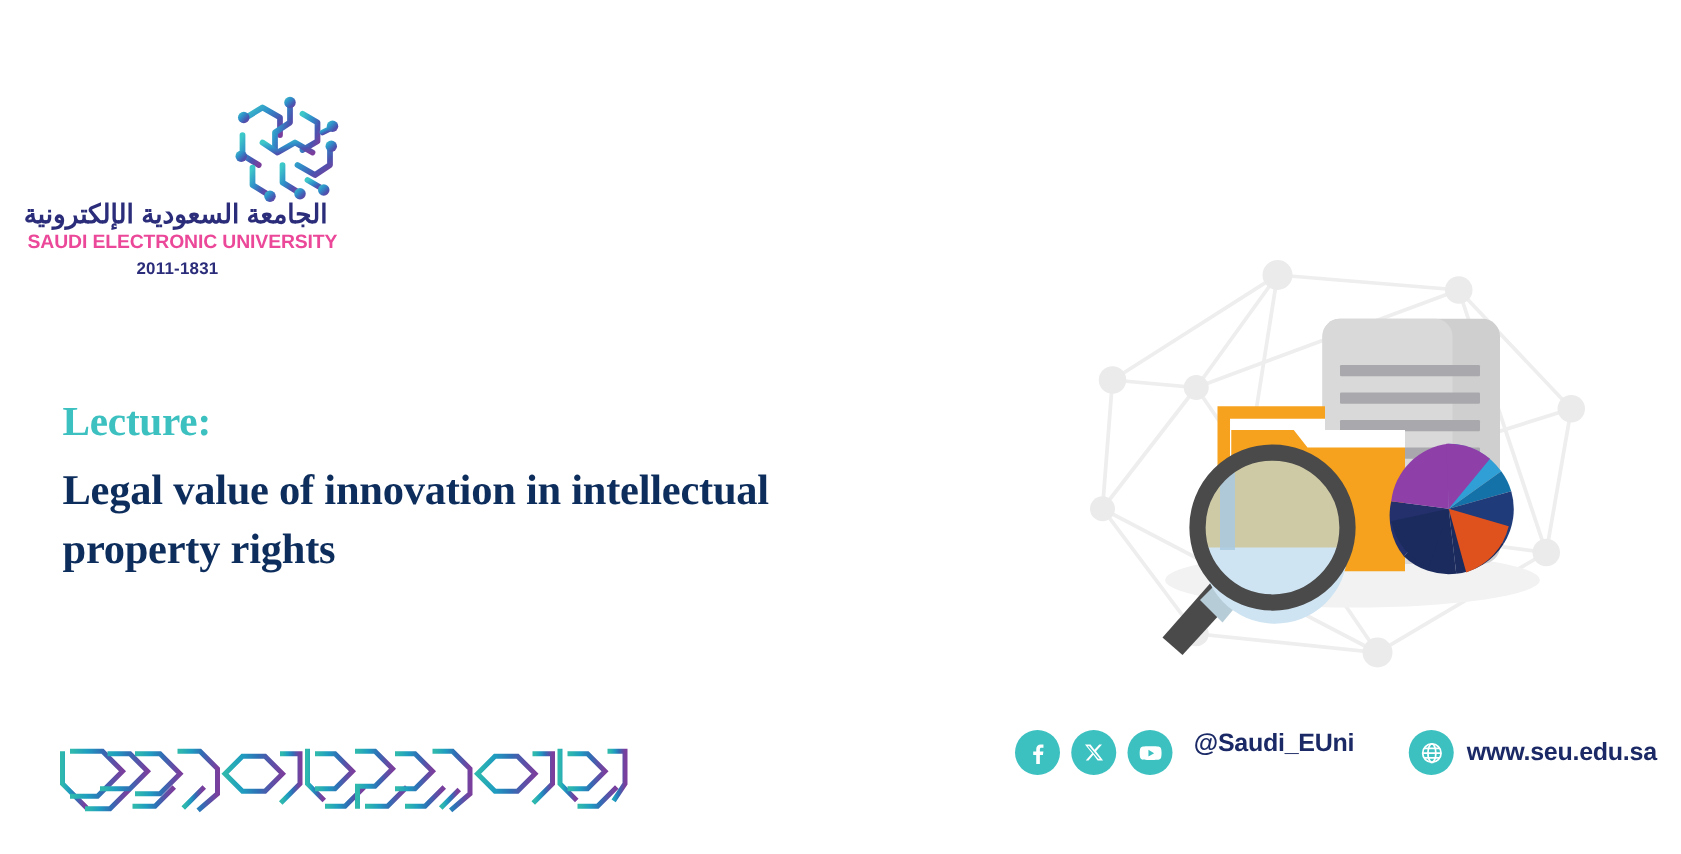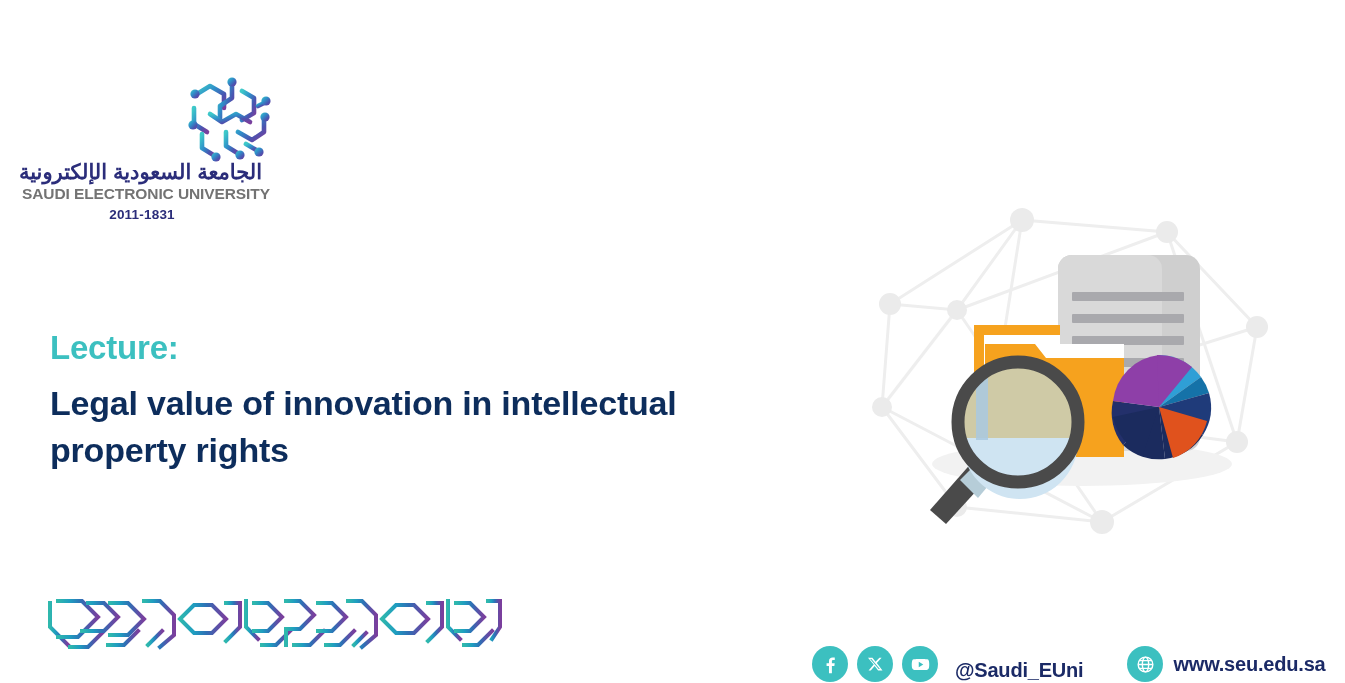--- a/index.html
+++ b/index.html
@@ -46,40 +46,41 @@
     font-weight: bold;
     color: #2b2d7a;
     letter-spacing: -0.3px;
     line-height: 1.15;
     direction: rtl;
     white-space: nowrap;
   }
   .logo-english {
     font-size: 15.5px;
     font-weight: bold;
-    color: #737373;
+    color: #ec4899;
     letter-spacing: -0.1px;
     line-height: 1.2;
     margin-top: 1px;
     white-space: nowrap;
   }
   .logo-year {
     font-size: 13.5px;
     font-weight: bold;
     color: #2b2d7a;
     letter-spacing: 0.2px;
     margin-top: 3px;
   }
 
   
   .title-block {
     position: absolute;
     left: 50px;
-    top: 330px;
+    top: 320px;
     width: 700px;
+    font-family: Liberation Serif, serif;
   }
   .lecture-label {
     font-size: 33px;
     font-weight: bold;
     color: #3cc0c0;
     letter-spacing: -0.2px;
     line-height: 1.1;
     margin: 0 0 14px 0;
   }
   .lecture-title {
@@ -107,24 +108,24 @@
     left: 48px;
     top: 597px;
     width: 478px;
     height: 56px;
   }
 
   
   .footer-social {
     position: absolute;
     left: 812px;
-    top: 638px;
+    top: 584px;
     height: 44px;
     display: flex;
-    align-items: flex-end;
+    align-items: flex-start;
   }
   .soc-icon {
     width: 36px;
     height: 36px;
     border-radius: 50%;
     background: #3cc0c0;
     display: inline-flex;
     align-items: center;
     justify-content: center;
     margin-right: 9px;

